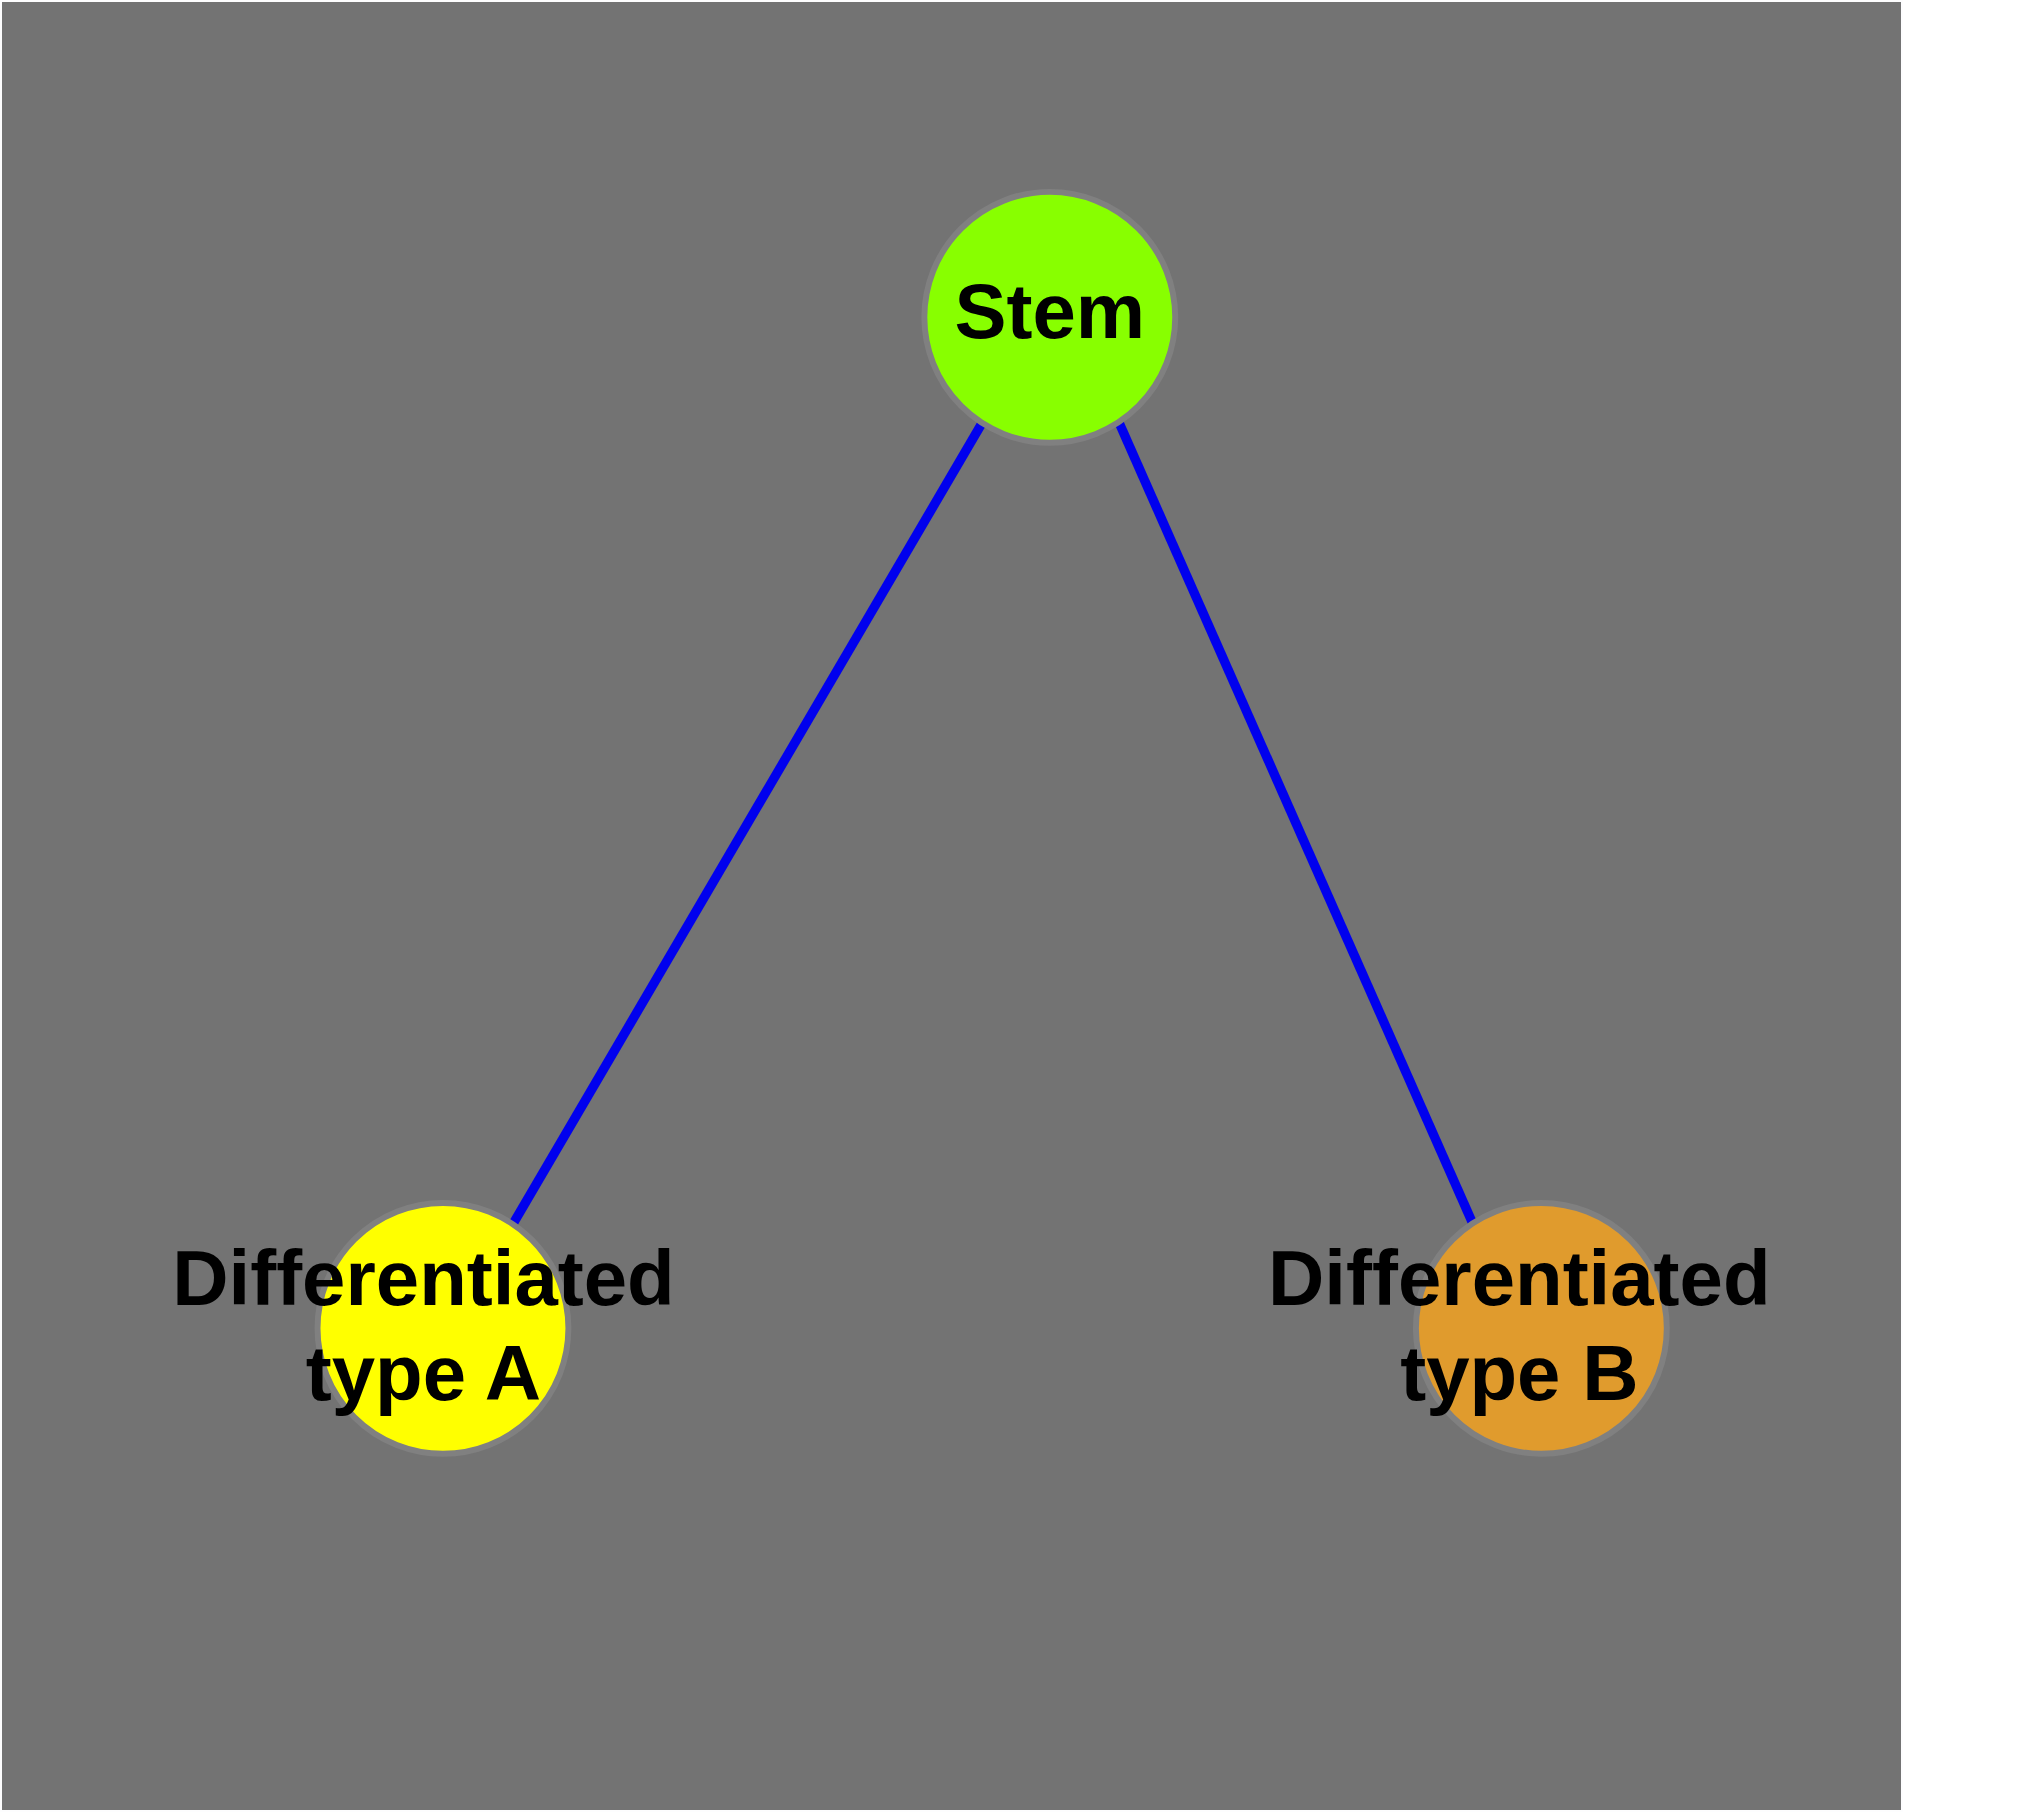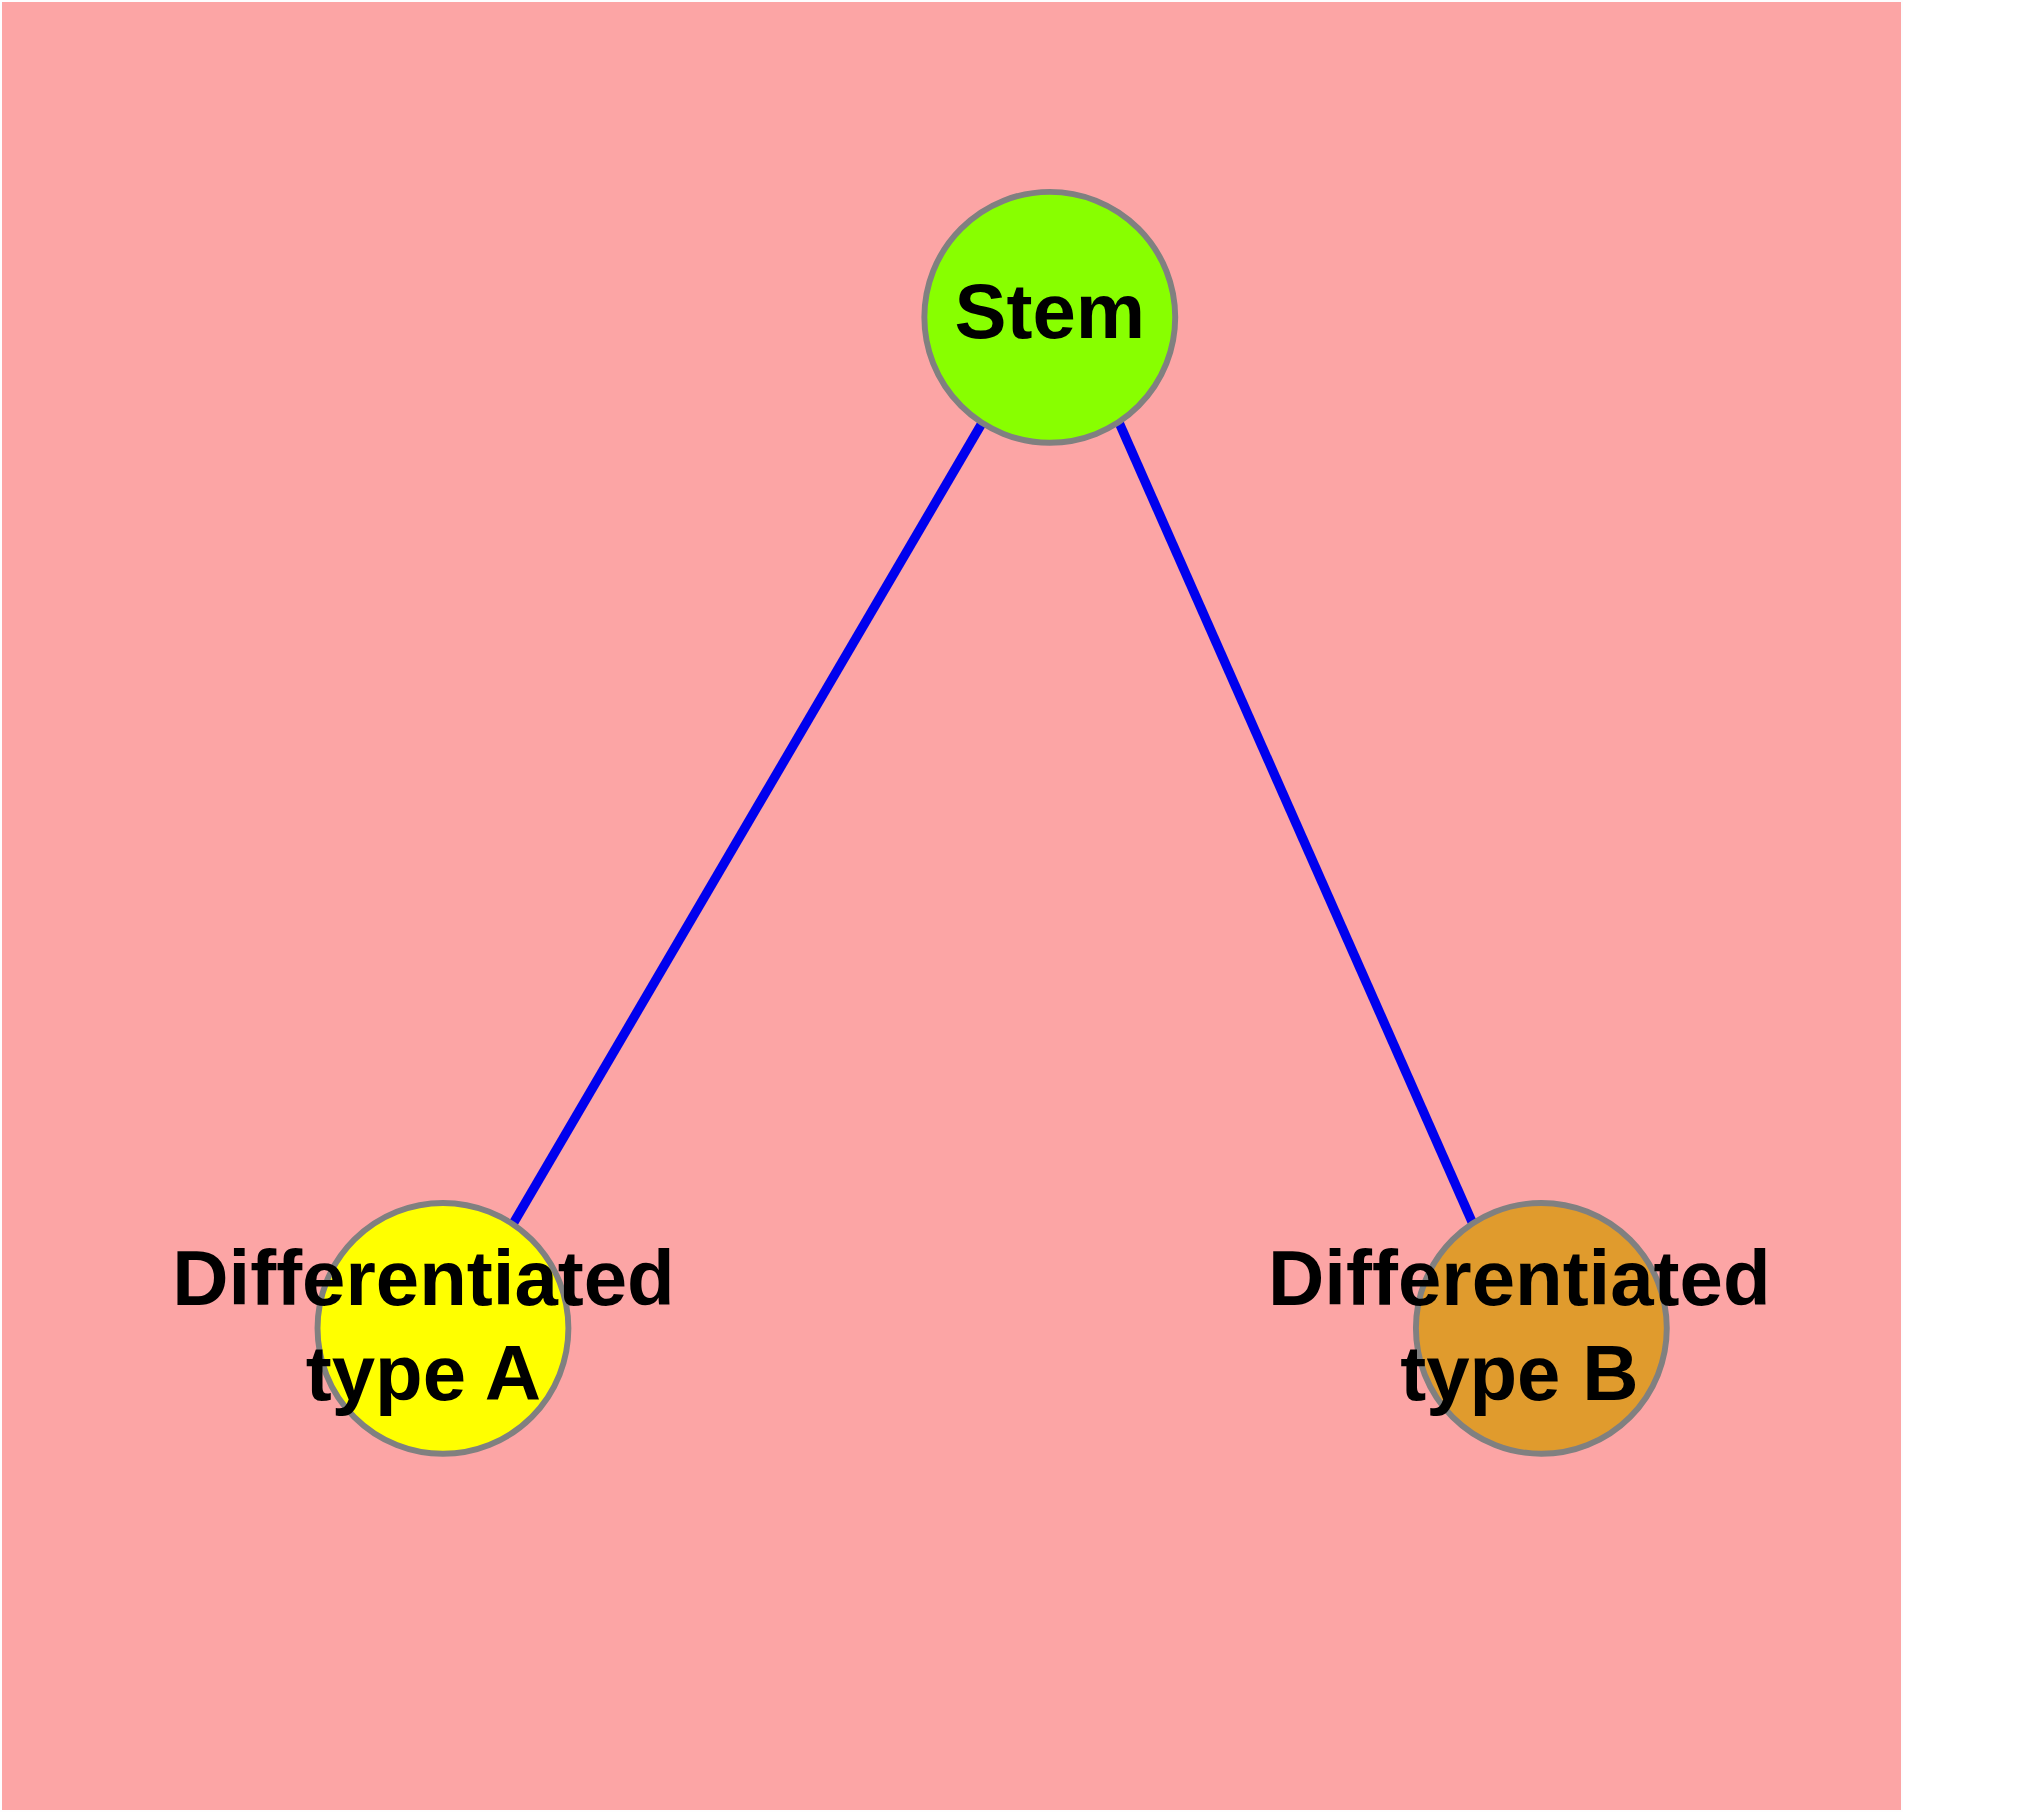--- a/index.html
+++ b/index.html
@@ -5,21 +5,21 @@
 <style>
   html, body {
     margin: 0;
     padding: 0;
     background: #ffffff;
   }
   #stage {
     position: relative;
     width: 1903px;
     height: 1812px;
-    background: #fca5a5;
+    background: #737373;
     box-sizing: border-box;
     border: 2.5px solid #fdfdfe;
     overflow: hidden;
     font-family: "Liberation Sans", "DejaVu Sans", sans-serif;
   }
   #graph-svg {
     position: absolute;
     left: 0;
     top: 0;
     width: 2021px;

